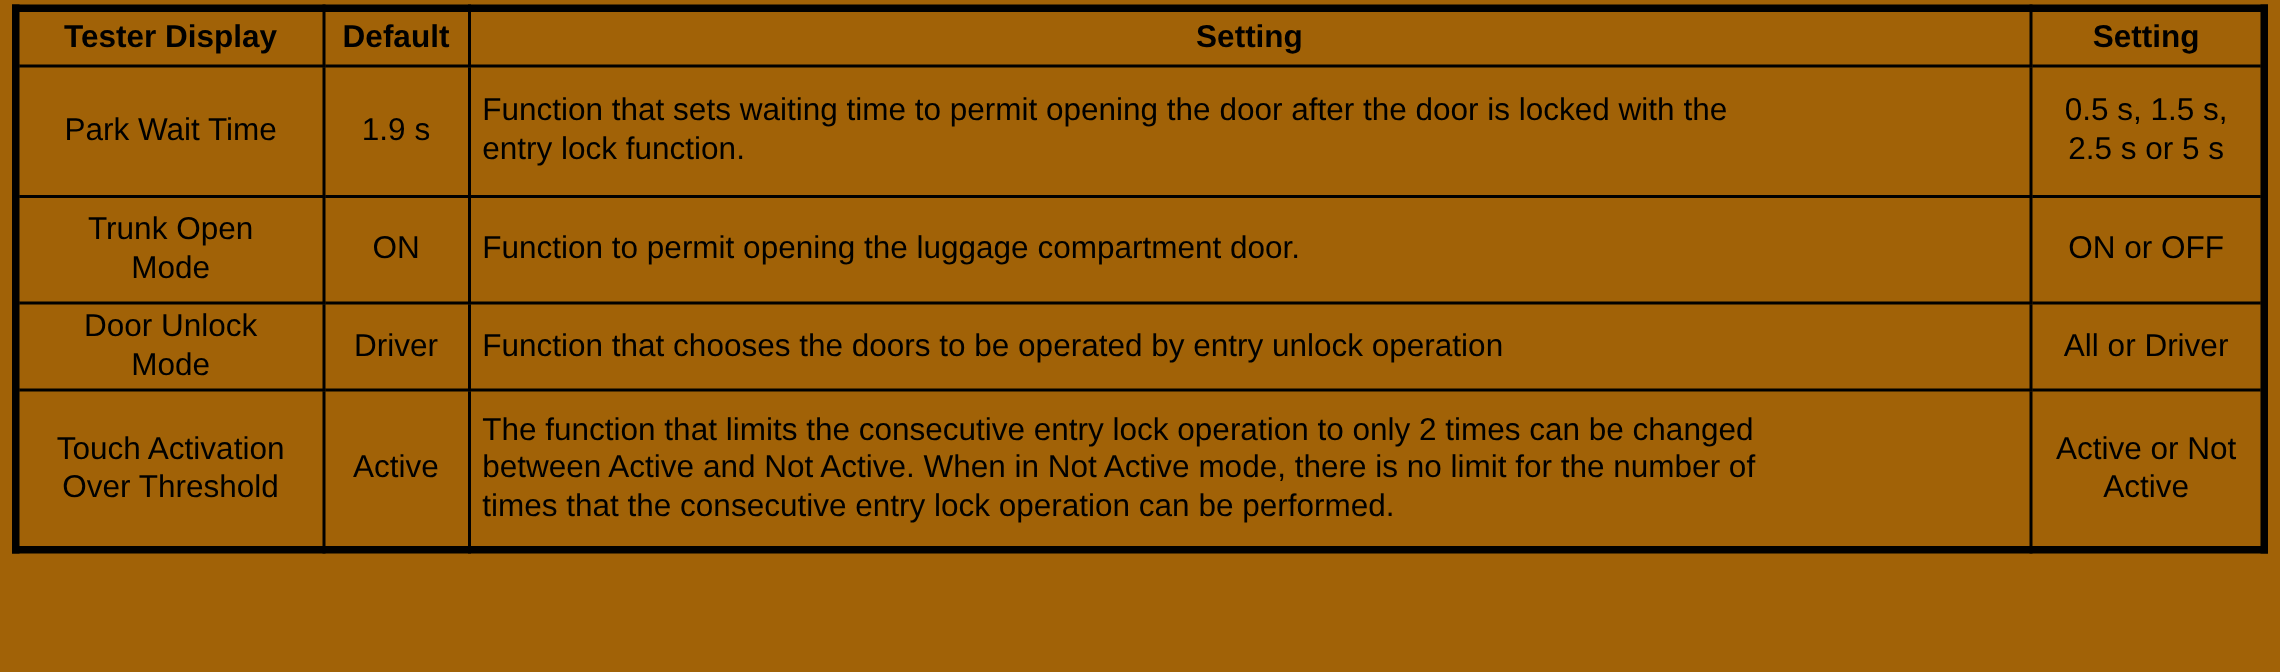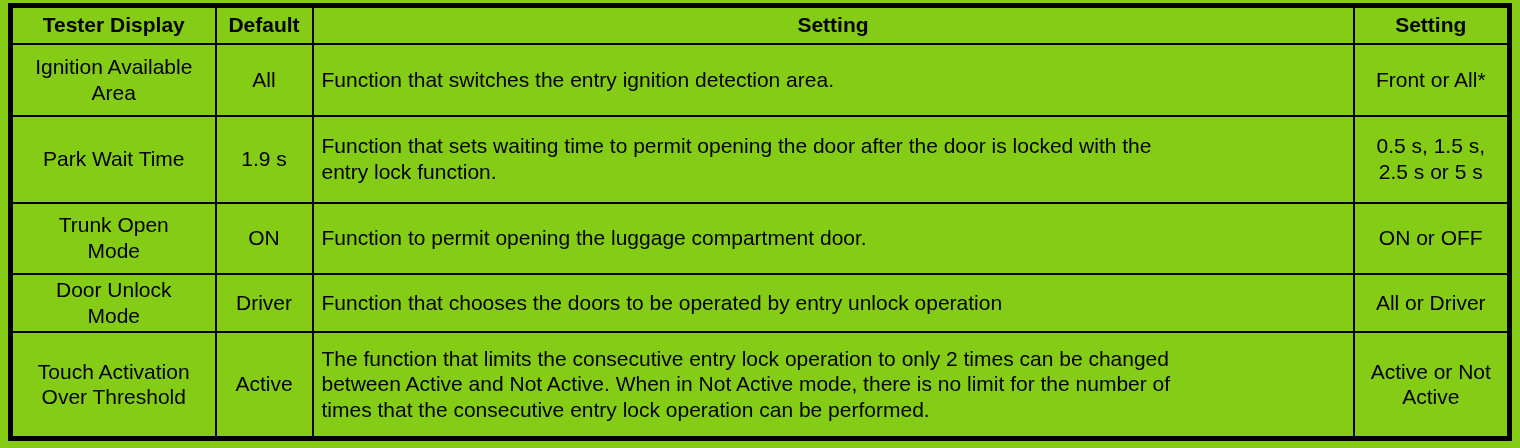--- a/index.html
+++ b/index.html
@@ -4,21 +4,21 @@
 <style>
   html, body {
     margin: 0;
     padding: 0;
     background: #ffffff;
   }
   .page {
     position: relative;
     width: 1520px;
     height: 448px;
-    background: #84cc16;
+    background: #a16207;
     font-family: "Liberation Sans", sans-serif;
     color: #000000;
   }
   table.spec-table {
     position: absolute;
     left: 8px;
     top: 3px;
     width: 1499px;
     border-collapse: collapse;
     table-layout: fixed;
@@ -67,27 +67,20 @@
       <col style="width:1041px">
       <col style="width:156px">
     </colgroup>
     <tbody>
       <tr class="r-head">
         <th>Tester Display</th>
         <th>Default</th>
         <th>Setting</th>
         <th>Setting</th>
       </tr>
-      <tr class="r-0">
-        <td class="c-display">Ignition Available
-Area</td>
-        <td class="c-default">All</td>
-        <td class="c-content">Function that switches the entry ignition detection area.</td>
-        <td class="c-setting">Front or All*</td>
-      </tr>
       <tr class="r-1">
         <td class="c-display">Park Wait Time</td>
         <td class="c-default">1.9 s</td>
         <td class="c-content">Function that sets waiting time to permit opening the door after the door is locked with the
 entry lock function.</td>
         <td class="c-setting">0.5 s, 1.5 s,
 2.5 s or 5 s</td>
       </tr>
       <tr class="r-2">
         <td class="c-display">Trunk Open

